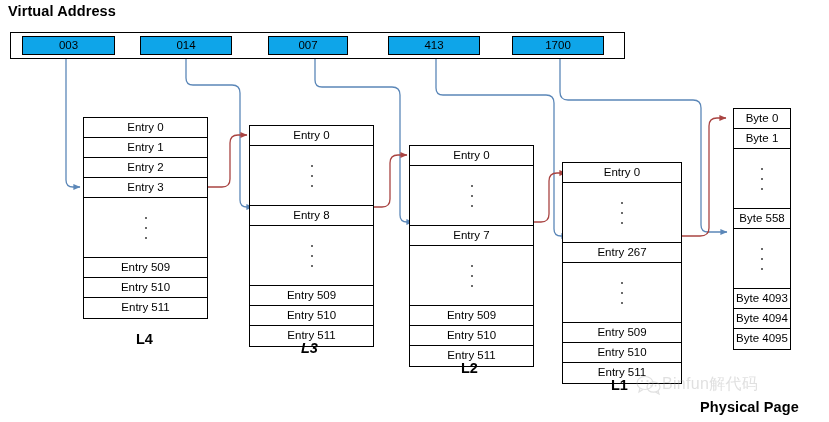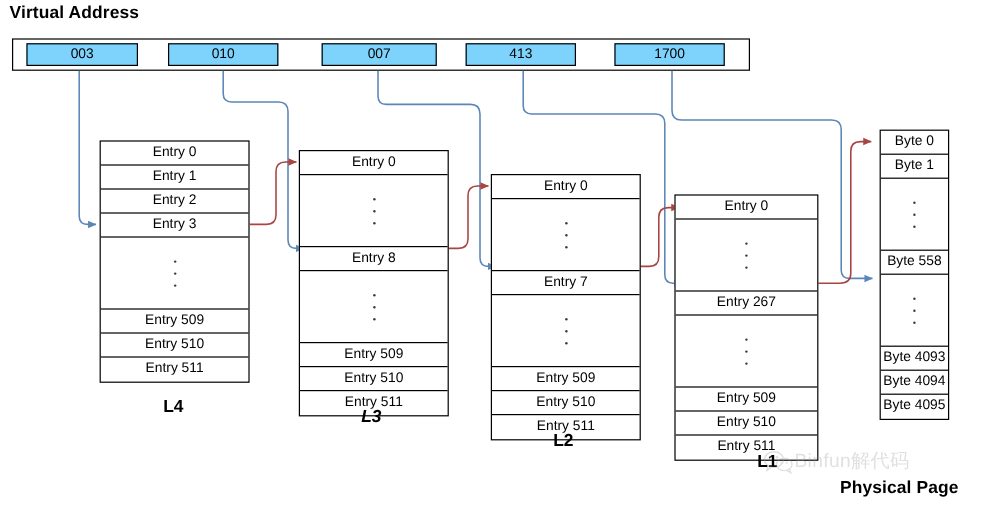--- a/index.html
+++ b/index.html
@@ -9,21 +9,21 @@
 
   
   .page-title{position:absolute;font-weight:bold;font-size:14.5px;letter-spacing:.1px;}
   #virtual-address-title{left:8px;top:3px;}
   #physical-page-title{left:700px;top:399px;font-size:14.5px;}
 
   
   #va-bar{position:absolute;left:10px;top:32px;width:615px;height:27px;
           border:1.6px solid #000;box-sizing:border-box;background:#fff;}
   .va-field{position:absolute;top:36px;height:19px;border:1.3px solid #000;
-            box-sizing:border-box;background:#7dd3fc;font-size:11.5px;
+            box-sizing:border-box;background:#0ea5e9;font-size:11.5px;
             display:flex;align-items:center;justify-content:center;line-height:1;}
 
   
   .ptable{position:absolute;border:1.6px solid #000;box-sizing:border-box;background:#fff;}
   .prow{border-bottom:1.2px solid #000;box-sizing:border-box;font-size:11.5px;
         display:flex;align-items:center;justify-content:center;line-height:1;
         height:20px;}
   .prow:last-child{border-bottom:none;}
   .prow.gap{height:60px;flex-direction:column;justify-content:center;gap:8px;}
   .dot{width:2px;height:2px;background:#3a3a3a;border-radius:50%;}
@@ -42,22 +42,22 @@
 
 <div id="stage">
 
   <div class="page-title" id="virtual-address-title">Virtual Address</div>
 
   <div class="page-title" id="physical-page-title">Physical Page</div>
 
   <div id="va-bar"></div>
 
   <div class="va-field" style="left:22px;width:93px;">003</div>
-  <div class="va-field" style="left:140px;width:92px;">010</div>
-  <div class="va-field" style="left:268px;width:96px;">007</div>
+  <div class="va-field" style="left:140px;width:92px;">014</div>
+  <div class="va-field" style="left:268px;width:80px;">007</div>
   <div class="va-field" style="left:388px;width:92px;">413</div>
   <div class="va-field" style="left:512px;width:92px;">1700</div>
 
   <svg id="wires" viewBox="0 0 829 422" xmlns="http://www.w3.org/2000/svg">
     <defs>
       <marker id="arrow-blue" viewBox="0 0 10 10" refX="8.5" refY="5" markerWidth="6" markerHeight="6" orient="auto-start-reverse">
         <path d="M0,1 L9,5 L0,9 z" fill="#5b87b8"></path>
       </marker>
       <marker id="arrow-red" viewBox="0 0 10 10" refX="8.5" refY="5" markerWidth="6" markerHeight="6" orient="auto-start-reverse">
         <path d="M0,1 L9,5 L0,9 z" fill="#a94442"></path>
@@ -149,21 +149,21 @@
     <div class="prow">Entry 267</div>
     <div class="prow gap">
       <span class="dot"></span>
       <span class="dot"></span>
       <span class="dot"></span>
     </div>
     <div class="prow">Entry 509</div>
     <div class="prow">Entry 510</div>
     <div class="prow">Entry 511</div>
   </div>
-  <div class="tlabel" style="left:611px;top:377px;margin-left:20px;">L1</div>
+  <div class="tlabel" style="left:611px;top:377px;">L1</div>
 
   <div class="ptable" id="tbl-phys" style="left:733px;top:108px;width:58px;text-align:right;">
     <div class="prow">Byte 0</div>
     <div class="prow">Byte 1</div>
     <div class="prow gap">
       <span class="dot"></span>
       <span class="dot"></span>
       <span class="dot"></span>
     </div>
     <div class="prow">Byte 558</div>

